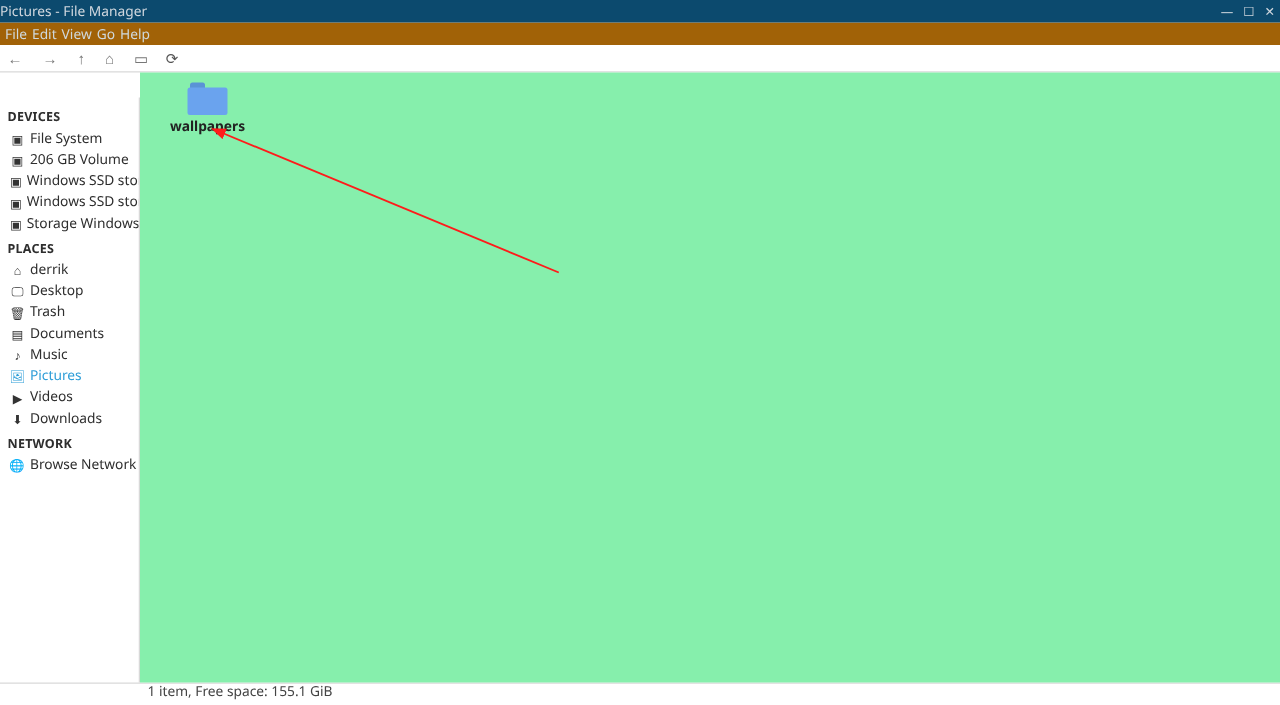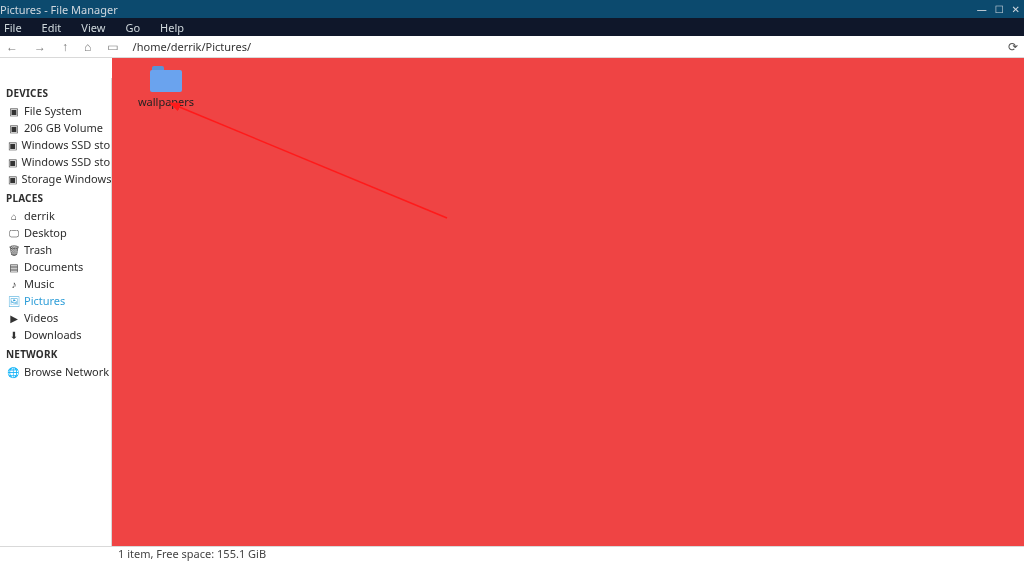--- a/index.html
+++ b/index.html
@@ -4,21 +4,21 @@
 <style>
   * { box-sizing: border-box; margin: 0; padding: 0; font-family: "Segoe UI", "Noto Sans", Arial, sans-serif; }
   body { width:1024px; height:564px; background:#fff; overflow:hidden; position:relative; }
 
   
   .titlebar { height:18px; background:#0c4a6e; color:#d0d7de; display:flex; align-items:center; justify-content:flex-start; font-size:11px; position:relative; }
   .titlebar .winbtns { position:absolute; right:4px; top:2px; display:flex; gap:8px; color:#d0d7de; font-size:10px; }
   .titlebar .winbtns span { cursor:pointer; }
 
   
-  .menubar { height:18px; background:#0f172a; color:#cfd8dc; display:flex; align-items:center; font-size:11px; padding:0 4px; gap:20px;}
+  .menubar { height:18px; background:#a16207; color:#cfd8dc; display:flex; align-items:center; font-size:11px; padding:0 4px; gap:4px;}
   .menubar span { cursor:pointer; }
 
   
   .toolbar { height:22px; border-bottom:1px solid #d9d9d9; display:flex; align-items:center; padding:0 6px; gap:14px; font-size:12px; color:#555; }
   .toolbar .nav { display:flex; gap:16px; align-items:center; }
   .toolbar .nav span { color:#777; cursor:pointer; }
   .toolbar .path { flex:1; font-size:11px; color:#333; }
   .toolbar .reload { color:#555; cursor:pointer; }
 
   
@@ -26,21 +26,21 @@
 
   
   .sidebar { width:112px; border-right:1px solid #d8d8d8; padding:4px 0 4px 2px; overflow:hidden;margin-top:20px; }
   .side-header { font-size:10px; font-weight:700; color:#2e2e2e; padding:4px 4px 2px 4px; letter-spacing:.2px;}
   .side-item { display:flex; align-items:center; gap:4px; font-size:11px; color:#2e2e2e; padding:1px 4px 1px 6px; white-space:nowrap; cursor:pointer;}
   .side-item.sel { color:#2f9ed8; }
   .side-item .icn { width:12px; display:inline-flex; justify-content:center; color:#333; font-size:10px;}
   .side-item.sel .icn { color:#2f9ed8; }
 
   
-  .content { flex:1; position:relative; background:#ef4444; }
+  .content { flex:1; position:relative; background:#86efac;font-weight:bold; }
   .folder { position:absolute; left:20px; top:8px; width:68px; text-align:center; cursor:pointer;}
   .folder-icon { width:32px; height:26px; margin:0 auto 2px; position:relative;}
   .folder-icon:before{content:"";position:absolute;left:2px;top:0;width:12px;height:6px;background:#5a93d6;border-radius:2px 2px 0 0;}
   .folder-icon:after{content:"";position:absolute;left:0;top:4px;right:0;bottom:0;background:#6aa3ee;border-radius:2px;}
   .folder-label { font-size:11px; color:#222; }
 
   
   .arrow-svg { position:absolute; left:55px; top:40px; pointer-events:none; }
 
   
@@ -67,21 +67,20 @@
 </div>
 
 <div class="toolbar">
   <div class="nav">
     <span>←</span>
     <span>→</span>
     <span>↑</span>
     <span>⌂</span>
     <span>▭</span>
   </div>
-  <div class="path">/home/derrik/Pictures/</div>
   <span class="reload">⟳</span>
 </div>
 
 <div class="main">
 
   <div class="sidebar">
 
     <div class="side-header">DEVICES</div>
     <div class="side-item">
         <span class="icn">▣</span>

